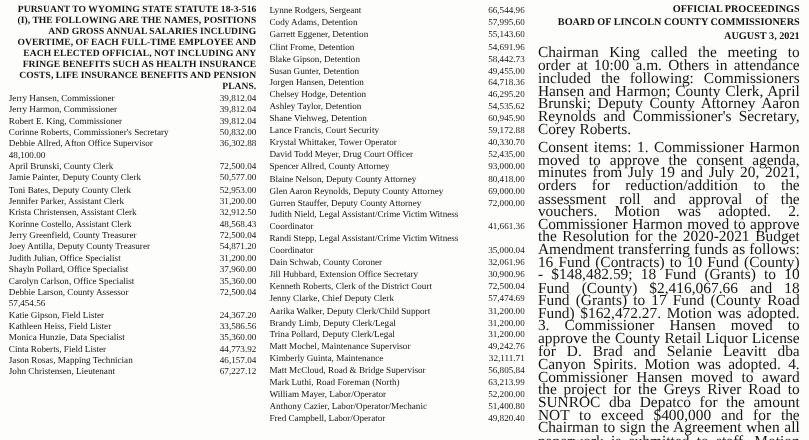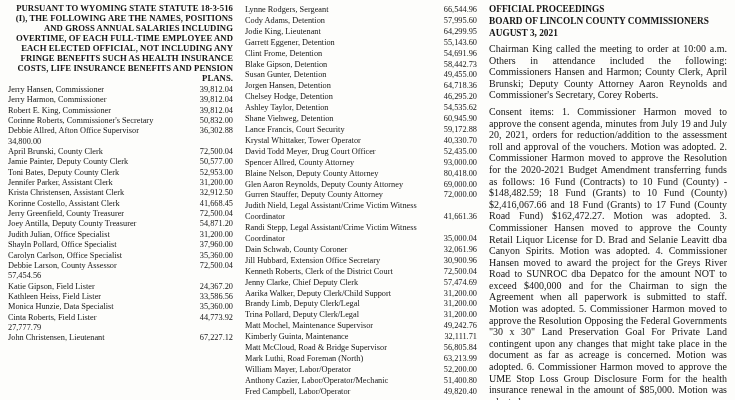--- a/index.html
+++ b/index.html
@@ -25,27 +25,27 @@
   .entries{margin-top:2px;}
   .entry{
     display:flex;justify-content:space-between;align-items:flex-end;
     font-size:8.3px;line-height:10.35px;
   }
   .col-mid .entry{line-height:10.9px;}
   .entry-name{padding-right:6px;}
   .entry-salary{white-space:nowrap;}
 
   .proc-title{
-    font-weight:bold;text-align:left;
+    font-weight:bold;text-align:right;
     font-size:9.3px;line-height:12px;
   }
   .paras{margin-top:4px;}
   .body-para{
     margin:0 0 5px 0;
-    font-size:10px;line-height:11.6px;
+    font-size:14px;line-height:11.6px;
     text-align:justify;
   }
 </style>
 </head>
 <body>
 
 <div class="page">
 
   <div class="col col-left">
     <div class="statute-header">PURSUANT TO WYOMING STATE STATUTE 18-3-516 (I), THE FOLLOWING ARE THE NAMES, POSITIONS AND GROSS ANNUAL SALARIES INCLUDING OVERTIME, OF EACH FULL-TIME EMPLOYEE AND EACH ELECTED OFFICIAL, NOT INCLUDING ANY FRINGE BENEFITS SUCH AS HEALTH INSURANCE COSTS, LIFE INSURANCE BENEFITS AND PENSION PLANS.</div>
@@ -64,21 +64,21 @@
         </div>
         <div class="entry">
           <span class="entry-name">Corinne Roberts, Commissioner's Secretary</span>
           <span class="entry-salary">50,832.00</span>
         </div>
         <div class="entry">
           <span class="entry-name">Debbie Allred, Afton Office Supervisor</span>
           <span class="entry-salary">36,302.88</span>
         </div>
         <div class="entry">
-          <span class="entry-salary">34,800.00</span>
+          <span class="entry-salary">48,100.00</span>
         </div>
         <div class="entry">
           <span class="entry-name">April Brunski, County Clerk</span>
           <span class="entry-salary">72,500.04</span>
         </div>
         <div class="entry">
           <span class="entry-name">Jamie Painter, Deputy County Clerk</span>
           <span class="entry-salary">50,577.00</span>
         </div>
         <div class="entry">
@@ -88,21 +88,21 @@
         <div class="entry">
           <span class="entry-name">Jennifer Parker, Assistant Clerk</span>
           <span class="entry-salary">31,200.00</span>
         </div>
         <div class="entry">
           <span class="entry-name">Krista Christensen, Assistant Clerk</span>
           <span class="entry-salary">32,912.50</span>
         </div>
         <div class="entry">
           <span class="entry-name">Korinne Costello, Assistant Clerk</span>
-          <span class="entry-salary">41,668.45</span>
+          <span class="entry-salary">48,568.43</span>
         </div>
         <div class="entry">
           <span class="entry-name">Jerry Greenfield, County Treasurer</span>
           <span class="entry-salary">72,500.04</span>
         </div>
         <div class="entry">
           <span class="entry-name">Joey Antilla, Deputy County Treasurer</span>
           <span class="entry-salary">54,871.20</span>
         </div>
         <div class="entry">
@@ -134,42 +134,39 @@
         </div>
         <div class="entry">
           <span class="entry-name">Monica Hunzie, Data Specialist</span>
           <span class="entry-salary">35,360.00</span>
         </div>
         <div class="entry">
           <span class="entry-name">Cinta Roberts, Field Lister</span>
           <span class="entry-salary">44,773.92</span>
         </div>
         <div class="entry">
-          <span class="entry-salary">27,777.79</span>
+          <span class="entry-name">Jason Rosas, Mapping Technician</span>
+          <span class="entry-salary">46,157.04</span>
         </div>
         <div class="entry">
           <span class="entry-name">John Christensen, Lieutenant</span>
           <span class="entry-salary">67,227.12</span>
         </div>
       </div>
   </div>
 
   <div class="col col-mid">
     <div class="entries">
         <div class="entry">
           <span class="entry-name">Lynne Rodgers, Sergeant</span>
           <span class="entry-salary">66,544.96</span>
         </div>
         <div class="entry">
           <span class="entry-name">Cody Adams, Detention</span>
           <span class="entry-salary">57,995.60</span>
-        </div>
-        <div class="entry">
-          <span class="entry-name">Jodie King, Lieutenant</span>
-          <span class="entry-salary">64,299.95</span>
         </div>
         <div class="entry">
           <span class="entry-name">Garrett Eggener, Detention</span>
           <span class="entry-salary">55,143.60</span>
         </div>
         <div class="entry">
           <span class="entry-name">Clint Frome, Detention</span>
           <span class="entry-salary">54,691.96</span>
         </div>
         <div class="entry">

